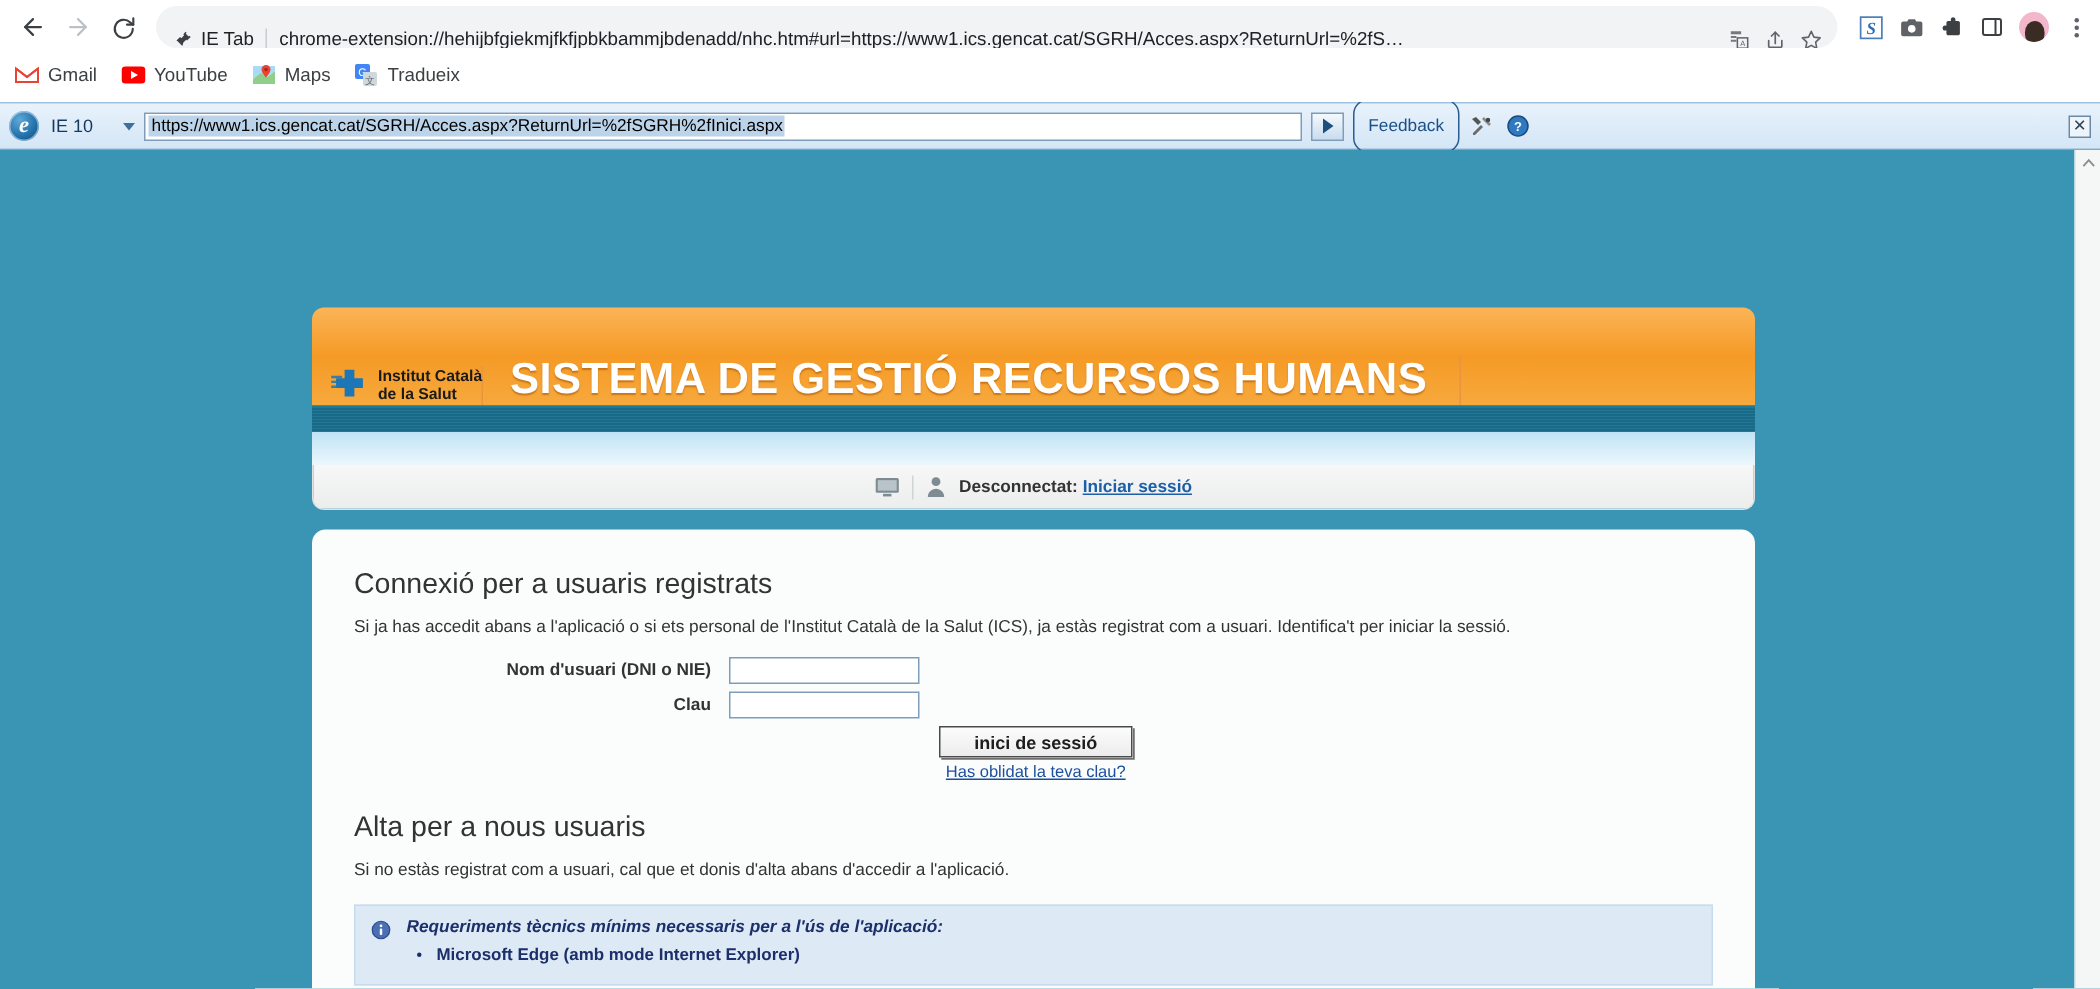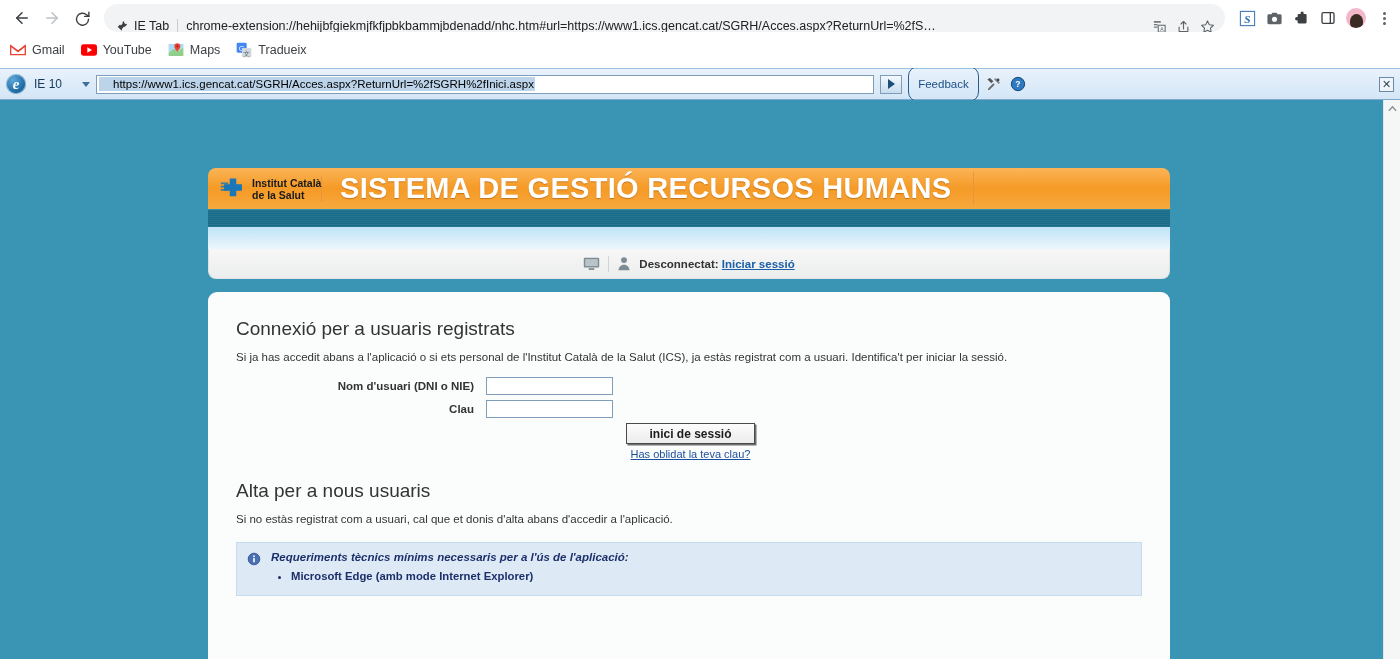--- a/index.html
+++ b/index.html
@@ -155,21 +155,21 @@
     display: flex; align-items: center;
     padding: 0 2px;
     min-width: 0;
   }
   .ie-url span {
     font-size: 11.5px;
     color: #000;
     background: #bcd4ea;
     white-space: nowrap;
     overflow: hidden;
-    padding: 1px 1px 1px 14px;
+    padding: 1px 1px 1px 2px;
   }
   .ie-go {
     width: 22px; height: 19px;
     background: linear-gradient(#f4f9fd, #c9dcee);
     border: 1px solid #7f9db9;
     display: flex; align-items: center; justify-content: center;
     flex: 0 0 auto;
   }
   .ie-go .tri {
     width: 0; height: 0;
@@ -225,28 +225,28 @@
   }
 
   .page {
     position: absolute;
     left: 208px; top: 0;
     width: 962px;
   }
 
   
   .banner {
-    margin-top: 68px;
-    height: 41px;
+    margin-top: 105px;
+    height: 65px;
     background: linear-gradient(#f6a43a 0%, #f49a2c 45%, #f9b košt 100%);
     background: linear-gradient(180deg,#f9ad4c 0%, #f4971f 52%, #f8b košt 100%);
     background: linear-gradient(180deg,#fbb457 0%,#f59a26 50%,#f7a93d 100%);
     border-radius: 8px 8px 0 0;
     display: flex;
-    align-items: center;
+    align-items: flex-end;
     overflow: hidden;
   }
   .banner-logo {
     width: 114px;
     display: flex; align-items: center; gap: 6px;
     padding-left: 12px;
     border-right: 1px solid #e9943f;
   }
   .logo-mark { width: 26px; height: 26px; flex: 0 0 auto; }
   .logo-txt {

